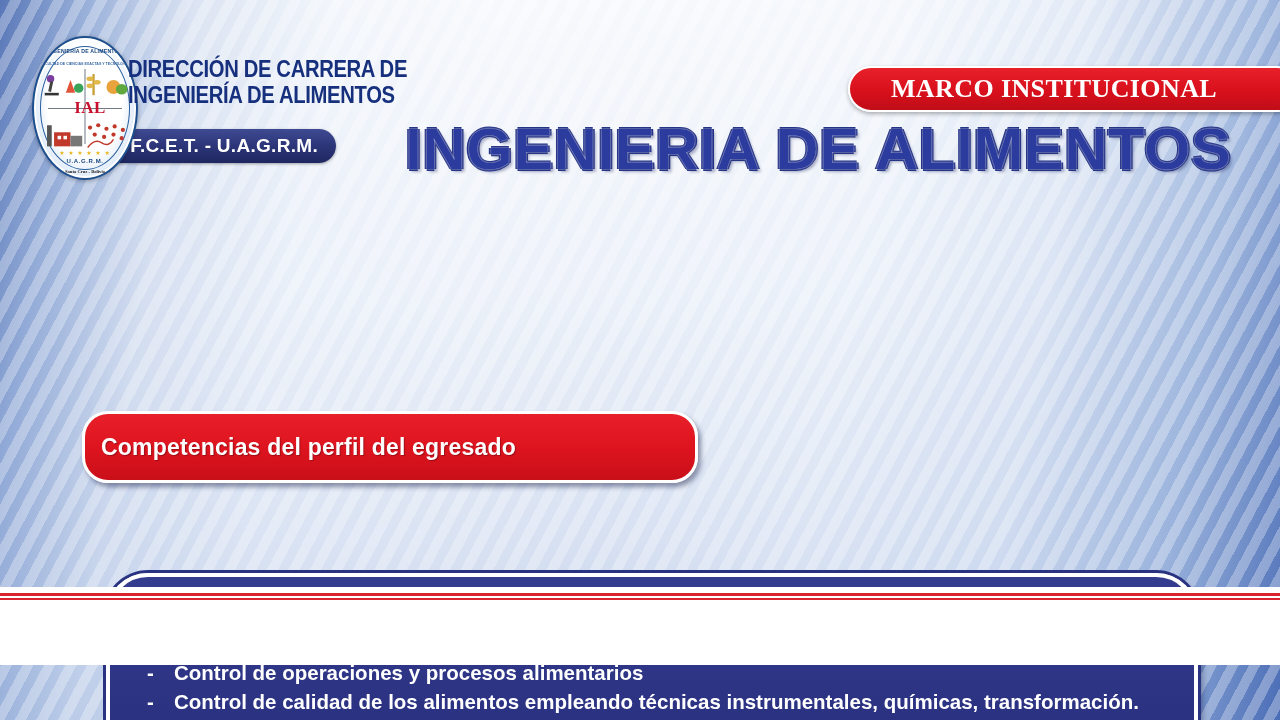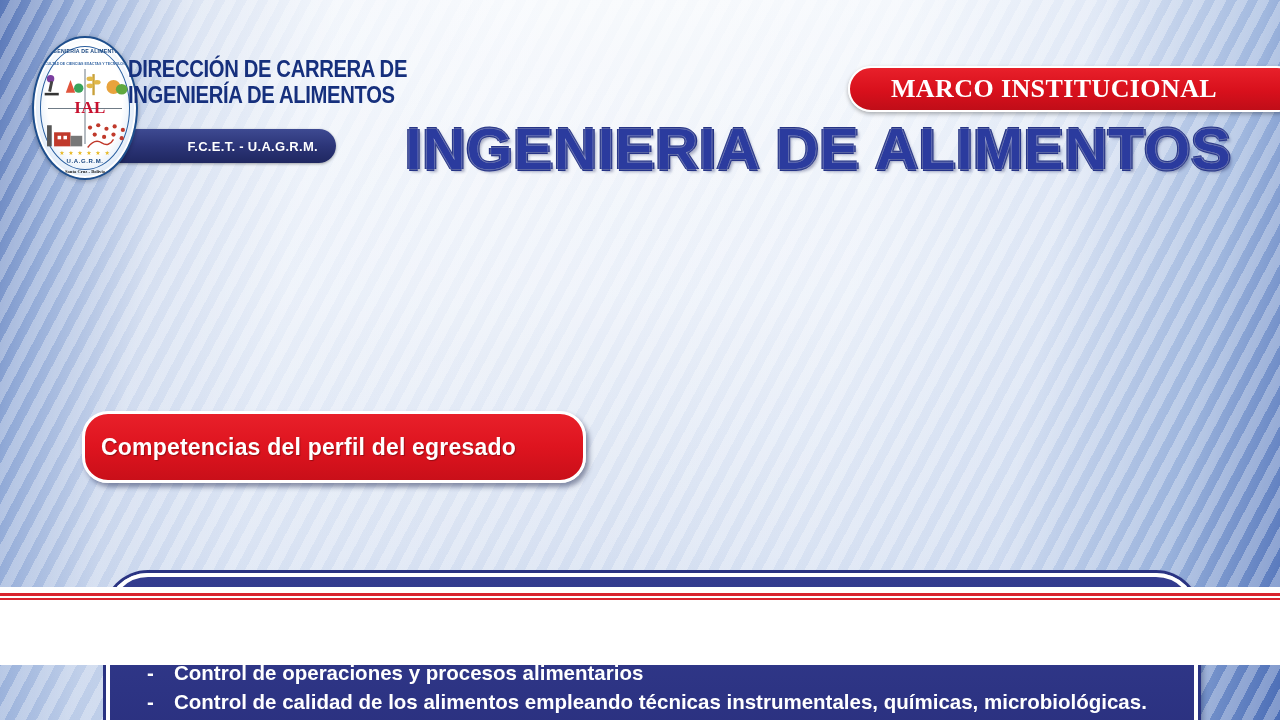--- a/index.html
+++ b/index.html
@@ -51,21 +51,21 @@
   .fcet-pill {
     position: absolute; left: 58px; top: 129px;
     width: 278px; height: 34px;
     background: linear-gradient(180deg,#3e4a92 0%, #2c3578 50%, #1f2760 100%);
     border-radius: 17px;
     display: flex; align-items: center; justify-content: flex-end;
     padding-right: 18px;
     box-shadow: 0 1px 3px rgba(0,0,0,.35);
   }
   .fcet-pill span {
-    color:#fff; font-size: 13px; font-weight: 700; letter-spacing: .3px;
+    color:#fff; font-size: 19px; font-weight: 700; letter-spacing: .3px;
     font-family: "Liberation Sans", sans-serif;
     text-align: right;
   }
 
   
   .seal {
     position: absolute;
     border-radius: 50%;
     background:
       radial-gradient(ellipse at 50% 45%, #ffffff 0%, #ffffff 52%, #eaf2fb 64%, #dbe7f6 74%, #ffffff 80%, #f4f8fd 100%);
@@ -172,21 +172,21 @@
     paint-order: stroke fill;
     text-shadow:
       0 0 2px #ffffff,
       2px 0 0 #1b2a80, -2px 0 0 #1b2a80, 0 2px 0 #1b2a80, 0 -2px 0 #1b2a80,
       3px 3px 3px rgba(20,30,90,.35);
   }
 
   
   .comp-banner {
     position:absolute; left: 82px; top: 211px;
-    width: 504px; height: 72px;
+    width: 616px; height: 72px;
     background: linear-gradient(180deg,#e8202a 0%, #de141f 50%, #c90f19 100%);
     border: 3px solid #ffffff;
     border-radius: 26px;
     display:flex; align-items:center;
     padding-left: 16px;
     box-shadow: 3px 4px 5px rgba(20,28,70,.45);
   }
   .comp-banner span {
     color:#ffffff; font-weight: 800; font-size: 23px; letter-spacing: .2px;
     font-family:"Liberation Sans", sans-serif;
@@ -324,21 +324,21 @@
   </div>
 
   <div class="comp-banner">
     <span>Competencias del perfil del egresado</span>
   </div>
 
   <div class="content-box">
     <p class="para">La industria alimentaria a pequeña o gran escala es el campo natural de inserción del ingiero en Alimentos en la práctica profesional. Las actividades que en el mismo desarrolla se pueden resumir así:</p>
     <ul class="bullets">
       <li class="nojustify">Control de operaciones y procesos alimentarios</li>
-      <li>Control de calidad de los alimentos empleando técnicas instrumentales, químicas, microbiológicas.</li>
+      <li>Control de calidad de los alimentos empleando técnicas instrumentales, químicas, transformación.</li>
       <li> Dirección de plantas de elaboración, de los procesos de transformación y conservación de alimentos.</li>
 
     </ul>
   </div>
 
   <div class="footer">
     <div class="rule-red-top"></div>
     <div class="footer-inner"></div>
     <div class="rule-red-bot"></div>
   </div>

